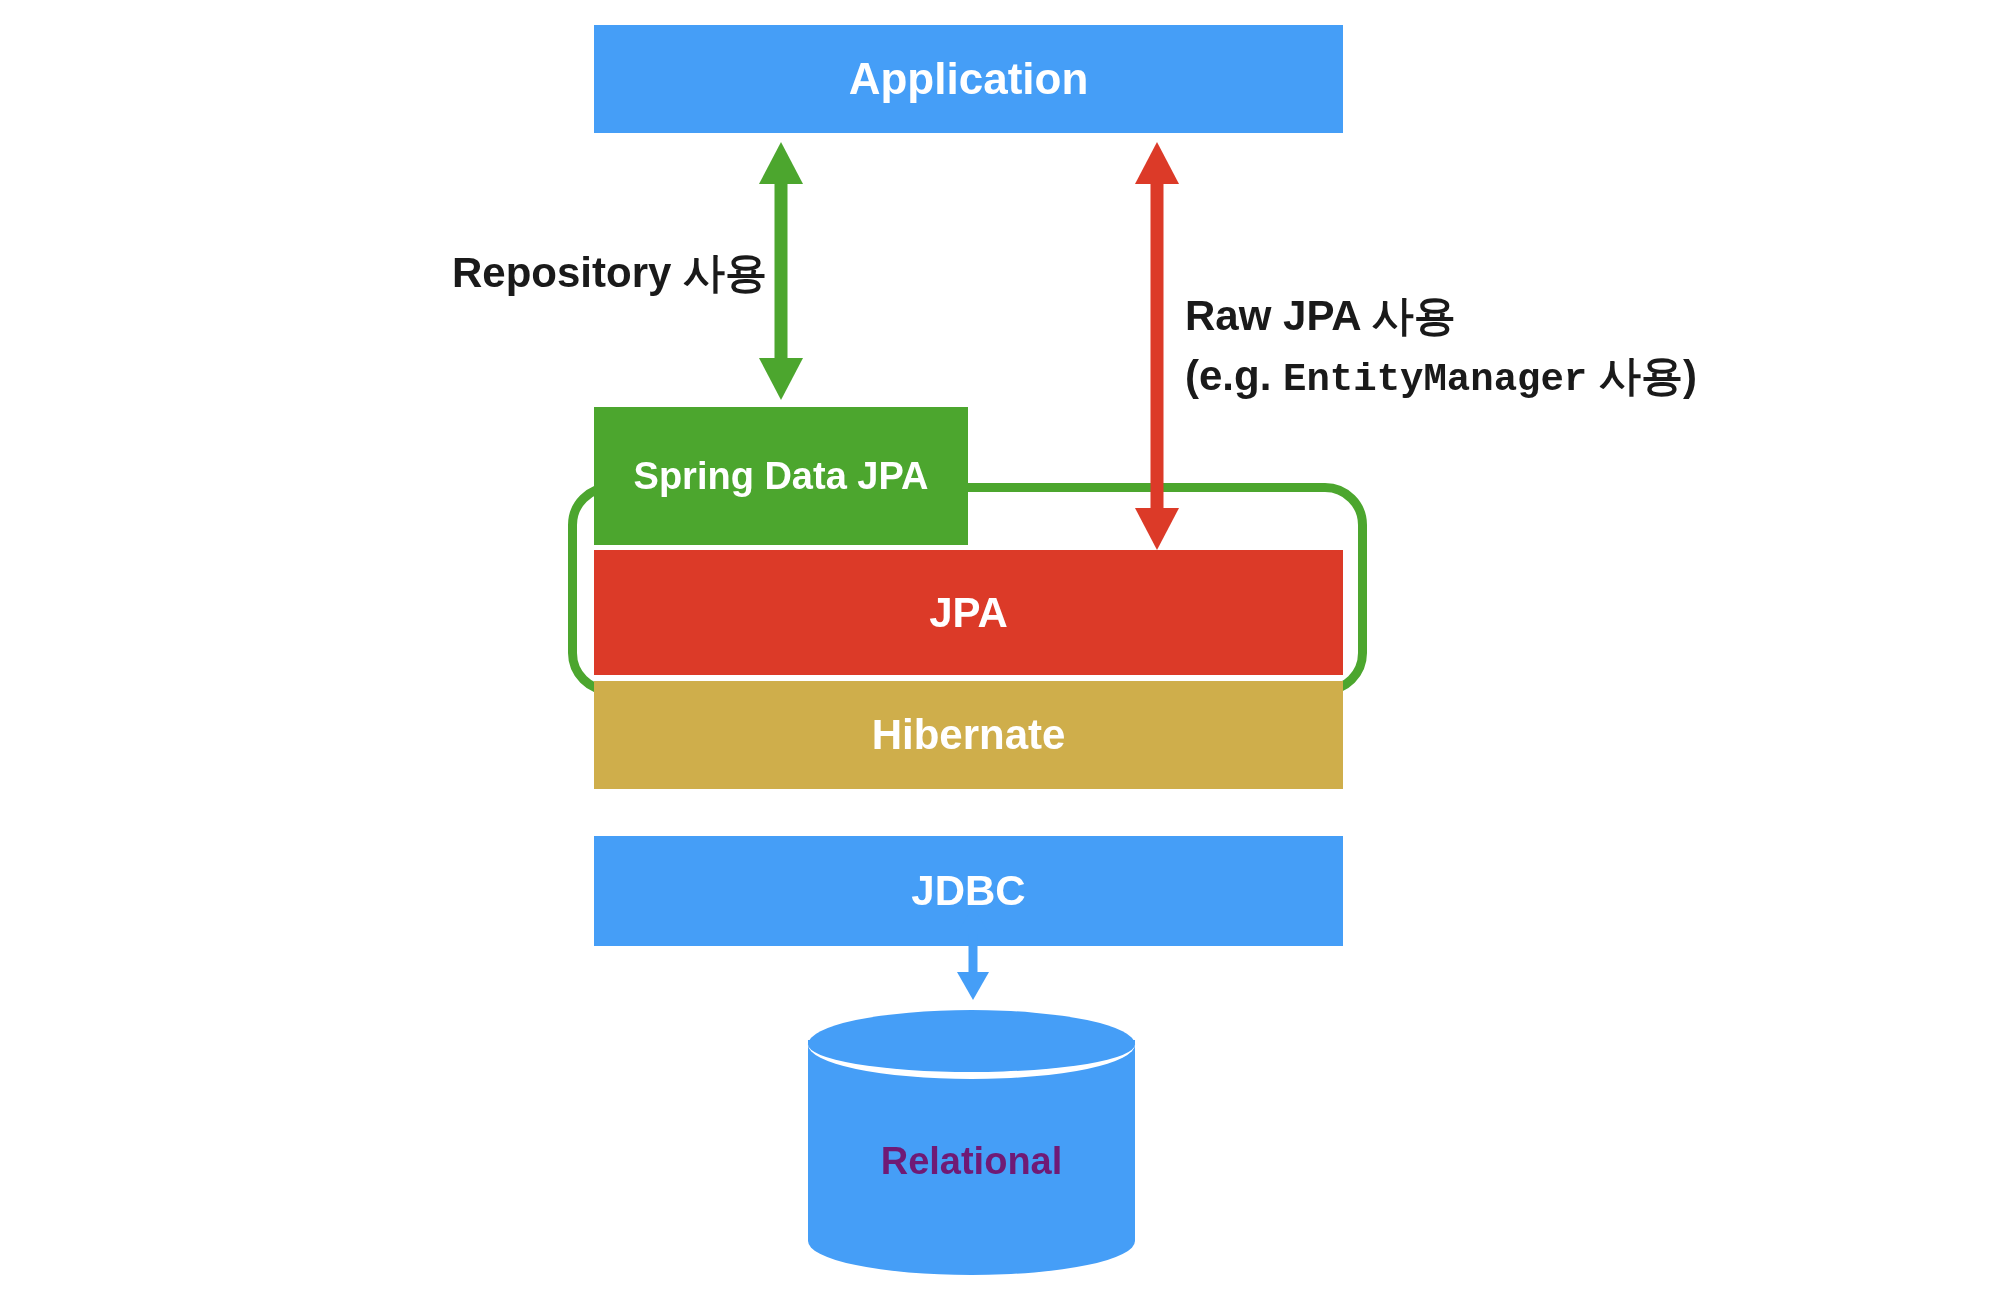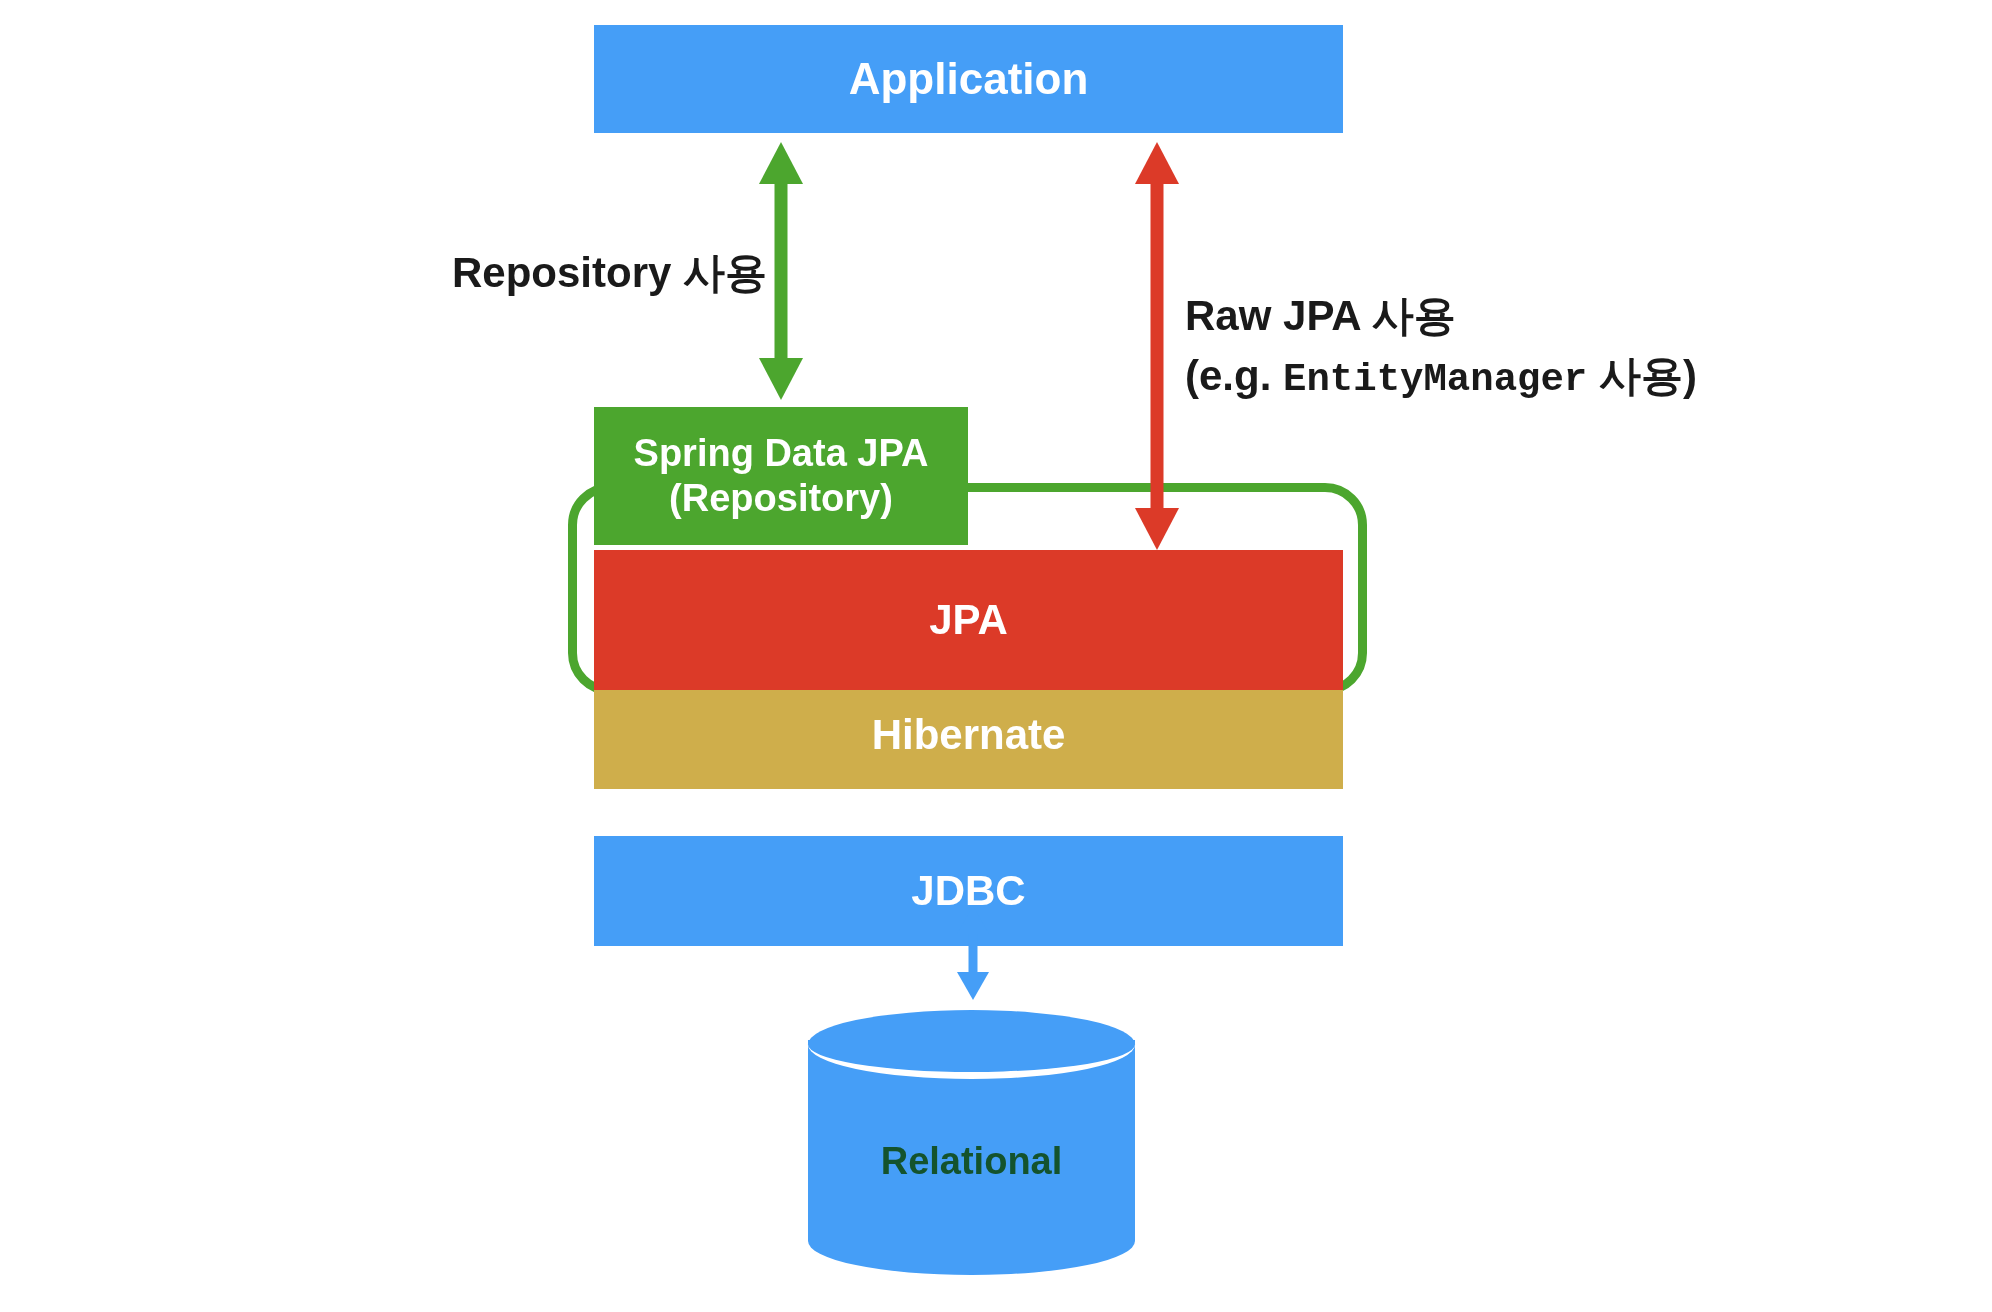--- a/index.html
+++ b/index.html
@@ -42,21 +42,21 @@
     width: 374px;
     height: 138px;
     background: #4ca62e;
     font-size: 38px;
     z-index: 6;
   }
   #jpa-box {
     left: 594px;
     top: 550px;
     width: 749px;
-    height: 140px;
+    height: 125px;
     background: #dc3a28;
     font-size: 42px;
     z-index: 6;
   }
   #hibernate-box {
     left: 594px;
     top: 681px;
     width: 749px;
     height: 108px;
     background: #cfae4b;
@@ -145,21 +145,21 @@
     border-radius: 50%;
     border-bottom: 7px solid #ffffff;
     box-sizing: content-box;
   }
   #db-label {
     position: absolute;
     left: 0;
     top: 128px;
     width: 327px;
     text-align: center;
-    color: #14532d;
+    color: #701a75;
     font-size: 38px;
     line-height: 1.22;
     z-index: 4;
   }
 </style>
 </head>
 <body>
 
 <div id="canvas">
 
@@ -190,21 +190,20 @@
 
   <div class="note" id="note-repository">
     <span>Repository 사용</span>
   </div>
 
   <div id="repo-group-outline"></div>
 
   <div class="layer-box" id="spring-box">
     <div>
       <div>Spring Data JPA</div>
-      <div>(Repository)</div>
     </div>
   </div>
 
   <div class="layer-box" id="jpa-box">
     <span>JPA</span>
   </div>
 
   <div class="layer-box" id="hibernate-box">
     <span>Hibernate</span>
   </div>

